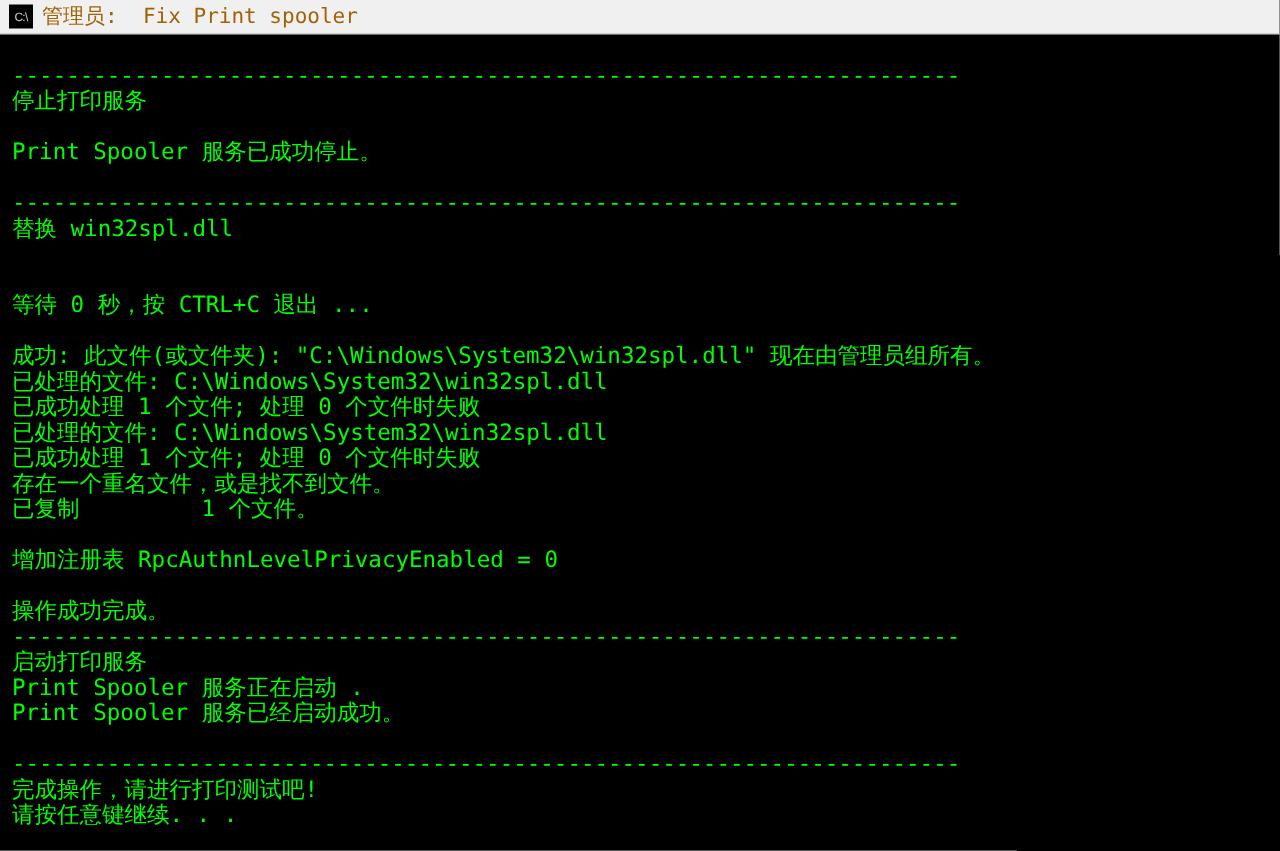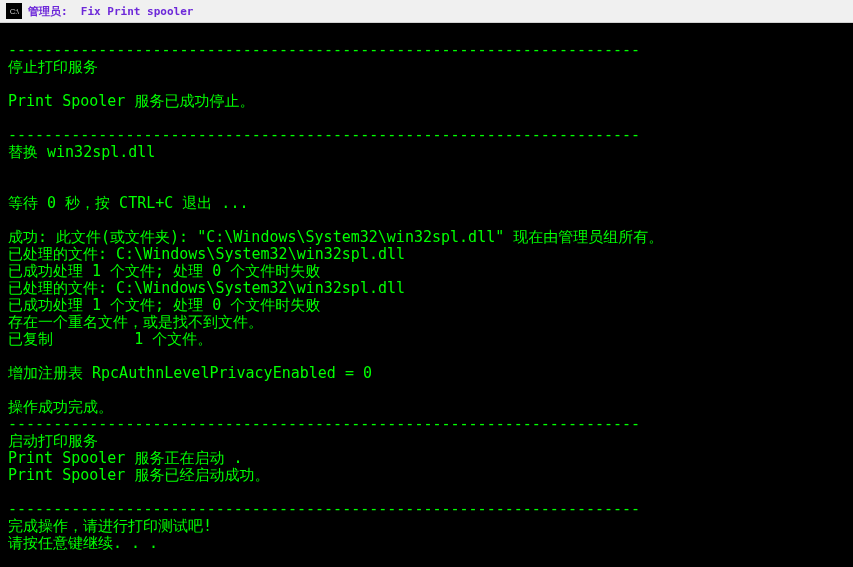--- a/index.html
+++ b/index.html
@@ -36,24 +36,23 @@
       margin-right: 6px;
       display: flex;
       align-items: center;
       justify-content: center;
       font-size: 8px;
       color: #ccc;
       letter-spacing: -0.5px;
       font-family: Arial, sans-serif;
     }
     .titlebar-text {
-      font-size: 11px;
-      color: #6d28d9;
+      font-size: 14px;
+      color: #a16207;
       white-space: pre;
-      font-weight: bold;
     }
     .terminal {
       flex: 1;
       background: #000000;
       padding: 2px 8px 8px 8px;
       overflow: hidden;
       position: relative;
     }
     .terminal-content {
       color: #00ff00;

